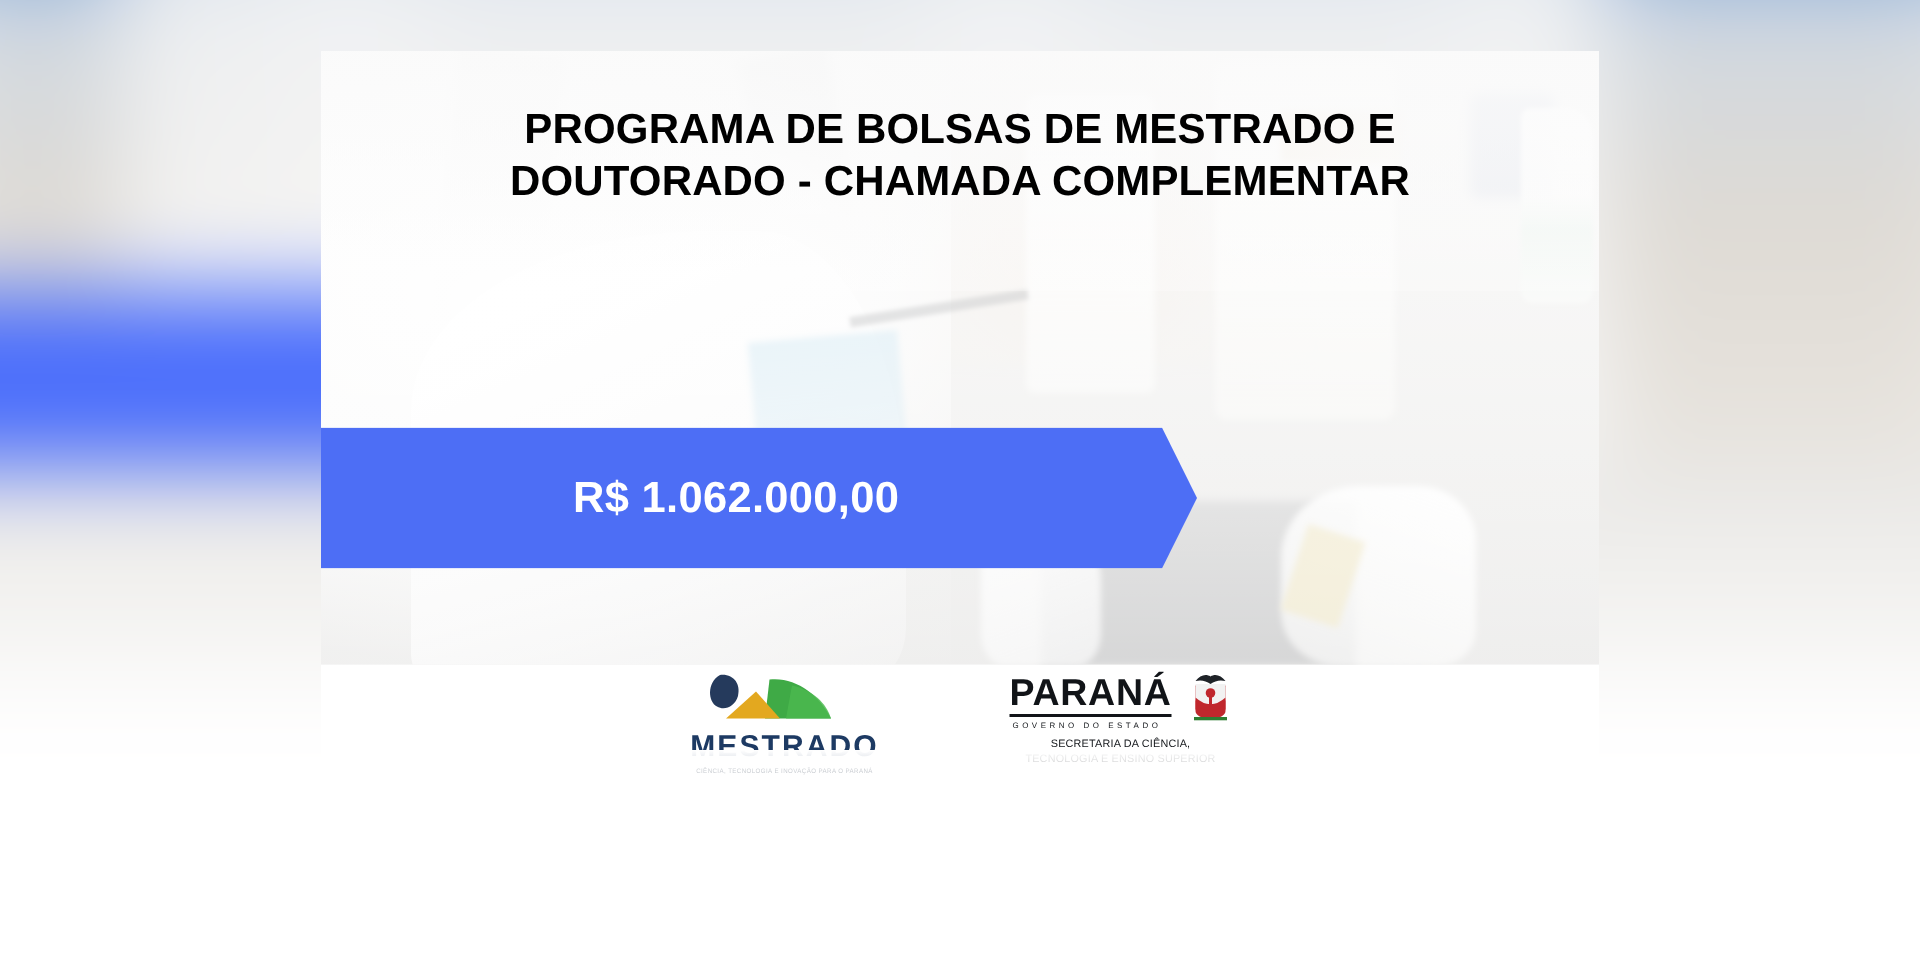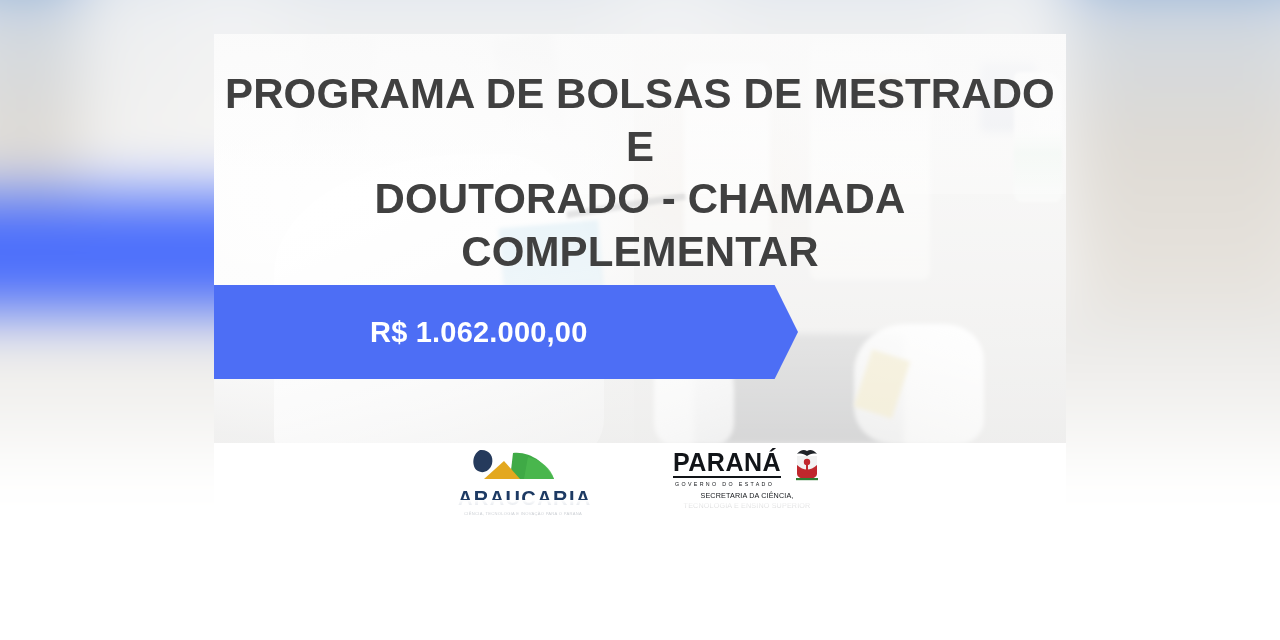--- a/index.html
+++ b/index.html
@@ -172,37 +172,37 @@
   }
   .ph-wash-top {
     position: absolute; left: 0; top: 0; width: 100%; height: 160px;
     background: linear-gradient(180deg, rgba(250,250,250,.82), rgba(255,255,255,.25));
   }
 
   
   .title {
     position: absolute; left: 0; top: 34px; width: 100%;
     text-align: center;
-    color: #404040;
-    font-size: 42px;
+    color: #000000;
+    font-size: 28px;
     font-weight: bold;
     line-height: 1.25;
     letter-spacing: .1px;
     padding: 0 4px;
     white-space: pre-line;
     text-shadow: 0 0 2px rgba(255,255,255,.45);
   }
 
   
   .banner {
     position: absolute; left: 0; top: 251px;
     width: 584px; height: 94px;
     background: #4d6ef5;
     clip-path: polygon(0 0, 96% 0, 100% 50%, 96% 100%, 0 100%);
-    display: flex; align-items: center;
+    display: flex; align-items: center; padding-left: 12px;
   }
   .banner-value {
     color: #ffffff;
     font-size: 29px;
     font-weight: bold;
     margin-left: 156px;
     letter-spacing: .2px;
   }
 
   
@@ -298,21 +298,21 @@
 
   <div class="footer">
 
     <div class="logo-araucaria">
       <svg class="ar-mark" viewBox="0 0 130 40">
         <path d="M22 3 C31 2 36 9 34 17 C32 24 25 27 20 24 C14 21 13 8 22 3 Z" fill="#253a5c"></path>
         <path d="M55 6 C72 4 88 16 96 32 L52 32 Z" fill="#3faa46"></path>
         <path d="M70 10 C84 13 93 22 96 32 L66 32 Z" fill="#4bb94f" opacity=".85"></path>
         <path d="M46 14 L62 32 L26 32 Z" fill="#e3a81f"></path>
       </svg>
-      <div class="ar-word">ARAUCARIA</div>
+      <div class="ar-word">MESTRADO</div>
       <div class="ar-tag">CIÊNCIA, TECNOLOGIA E INOVAÇÃO PARA O PARANÁ</div>
     </div>
 
     <div class="logo-parana">
       <div class="pr-top">
         <div>
           <div class="pr-word">PARANÁ</div>
           <div class="pr-sub">GOVERNO DO ESTADO</div>
         </div>
         <svg class="pr-crest" viewBox="0 0 28 40">

